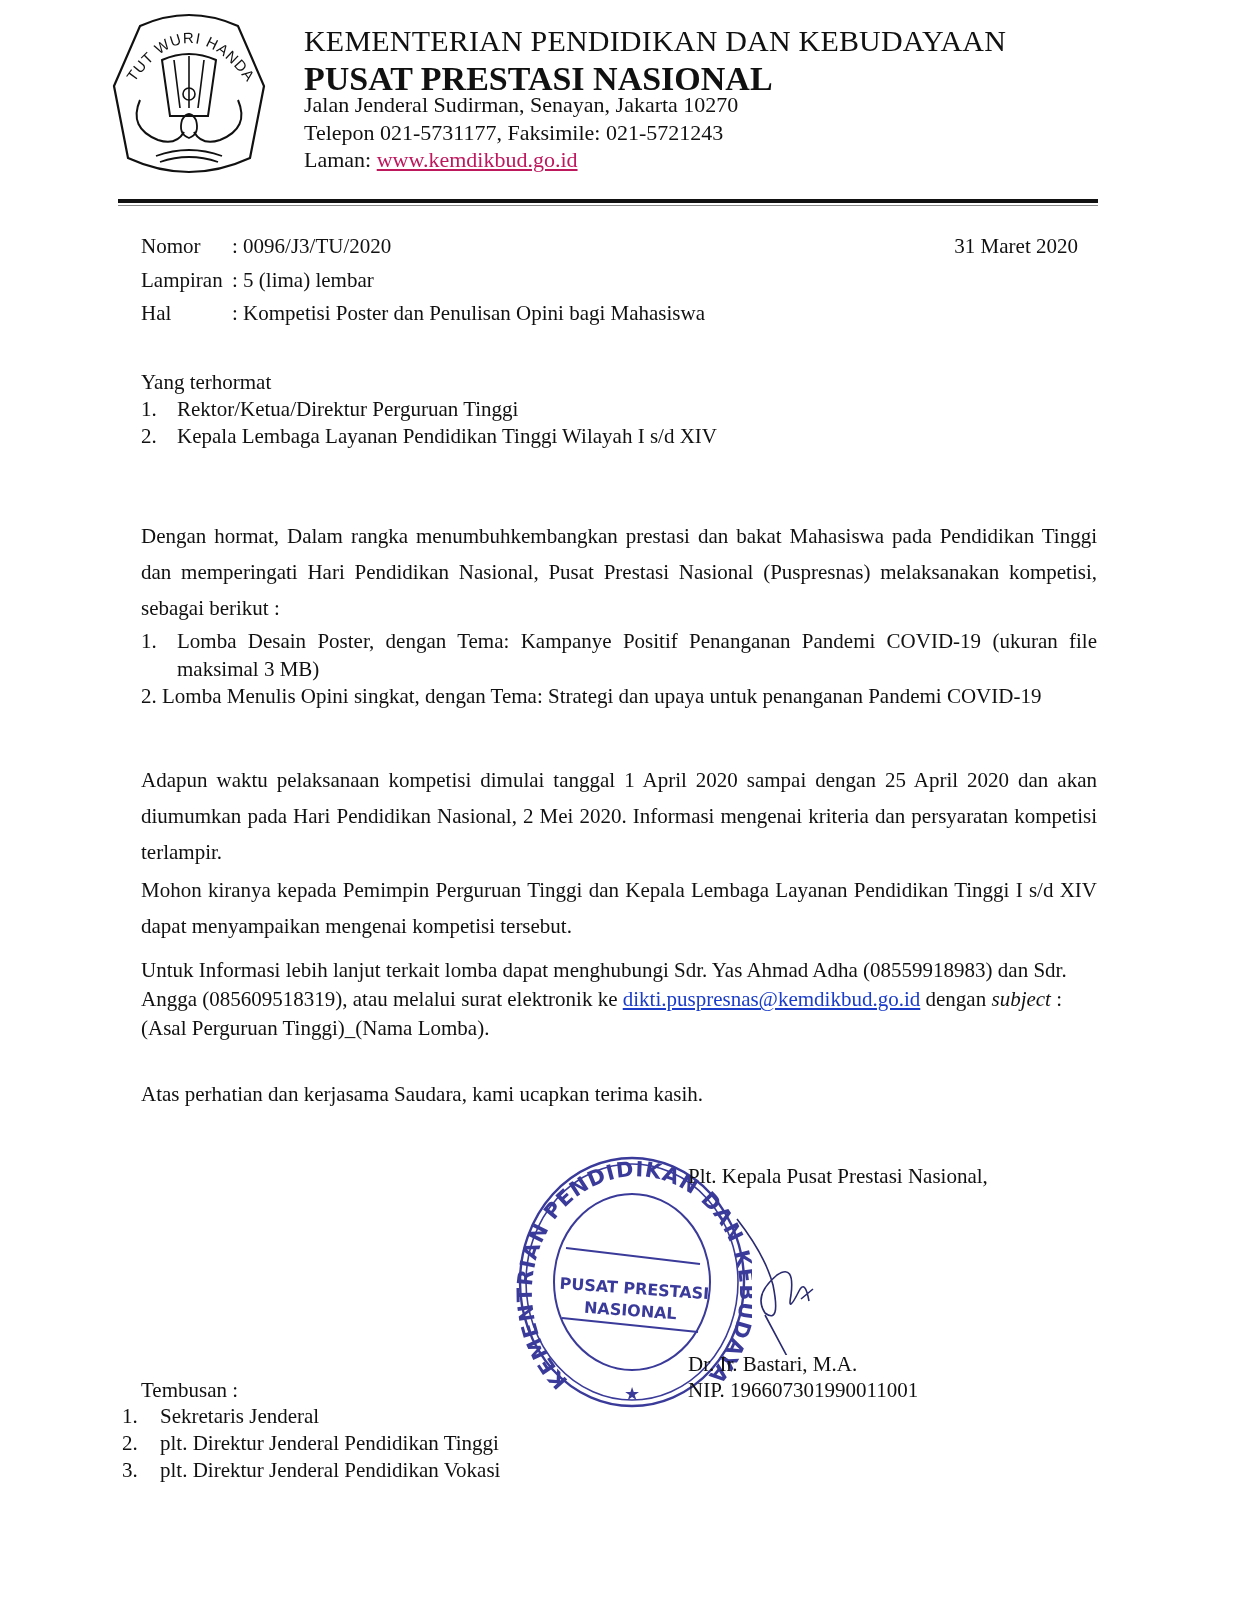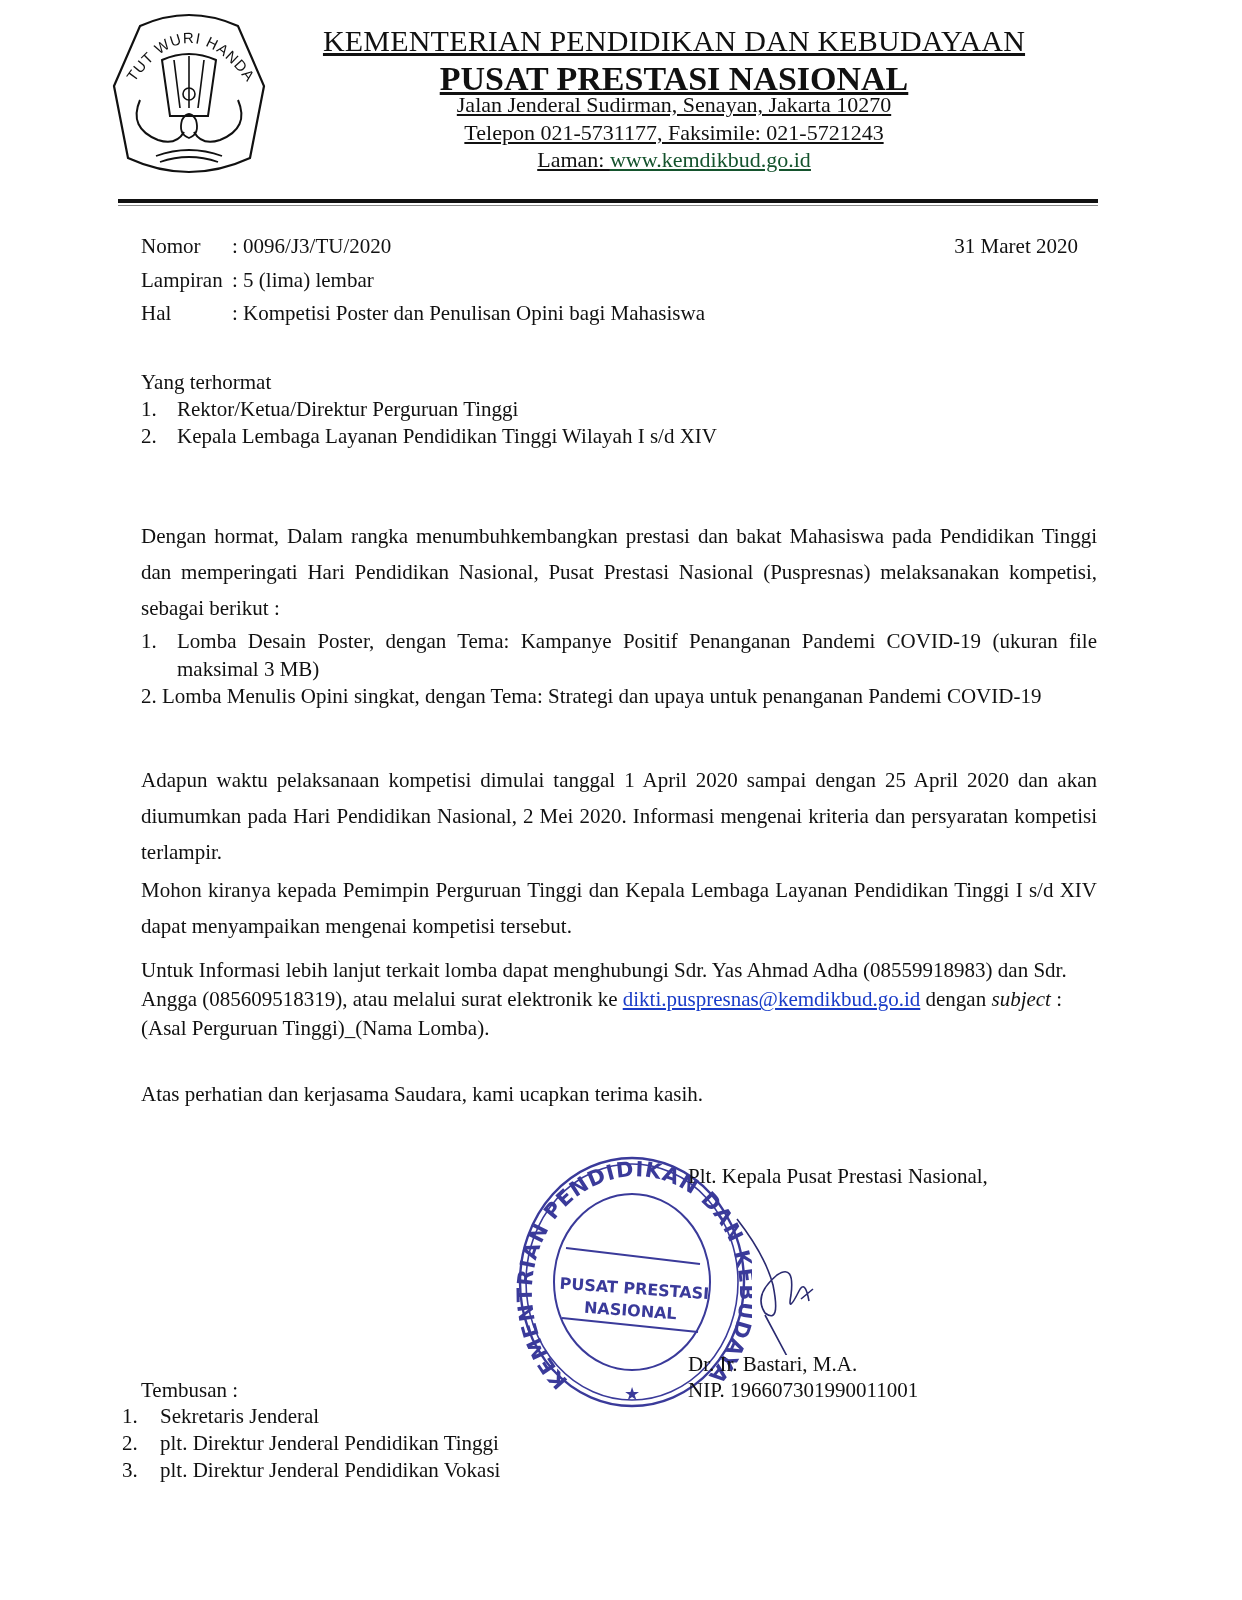--- a/index.html
+++ b/index.html
@@ -1,26 +1,26 @@
 <!DOCTYPE html>
 <html><head>
 <meta charset="utf-8">
 <style>
   html, body { margin: 0; padding: 0; background: #ffffff; }
   body { width: 1242px; height: 1600px; position: relative; overflow: hidden;
          font-family: "Liberation Serif", "DejaVu Serif", serif; color: #111; }
   .abs { position: absolute; }
   .logo { left: 100px; top: 8px; width: 178px; height: 172px; }
-  .hdr { left: 284px; width: 780px; text-align: center; white-space: nowrap; text-decoration: underline; }
+  .hdr { left: 304px; width: 780px; white-space: nowrap; }
   .h1 { top: 24px; font-size: 30px; letter-spacing: 0.2px; }
   .h2 { top: 60px; font-size: 34px; font-weight: bold; }
   .h3 { top: 92px; font-size: 22px; }
   .h4 { top: 120px; font-size: 22px; }
   .h5 { top: 147px; font-size: 22px; }
-  .h5 a { color: #14532d; text-decoration: underline; }
+  .h5 a { color: #be185d; text-decoration: underline; }
   .rule { left: 118px; top: 199px; width: 980px; height: 4px; background: #111; }
   .rule2 { left: 118px; top: 205px; width: 980px; height: 1px; background: #888; }
   .txt { font-size: 21px; line-height: 28px; white-space: nowrap; }
   .meta-label { left: 141px; }
   .meta-val { left: 232px; font-family: Liberation Serif, serif; }
   .date { right: 164px; top: 232px; }
   .para { left: 141px; width: 956px; font-size: 21px; line-height: 36px; text-align: justify; }
   .para .last { text-align-last: left; }
   .li { font-size: 21px; line-height: 28px; }
   .num { position: absolute; }

